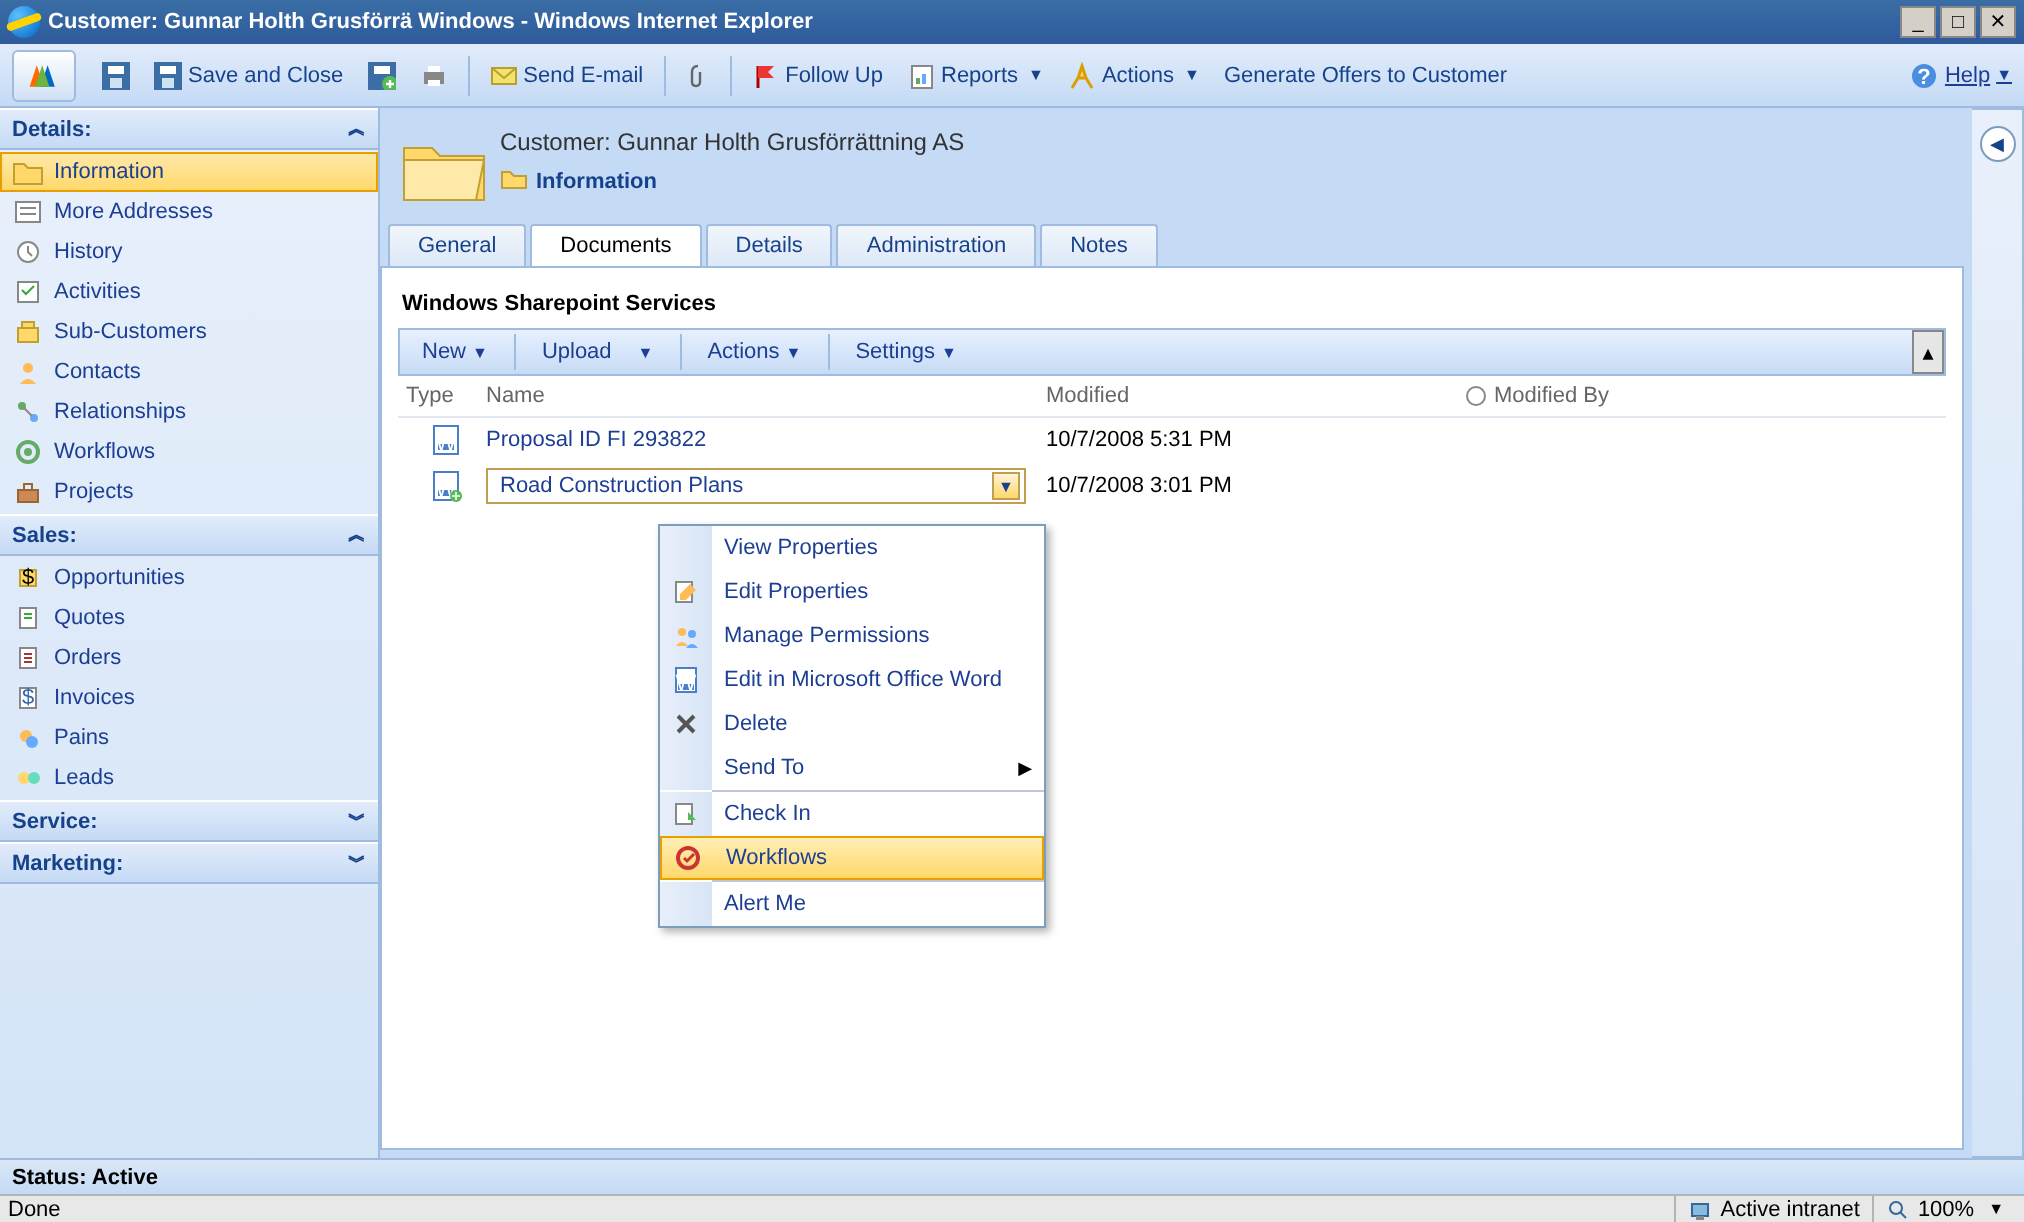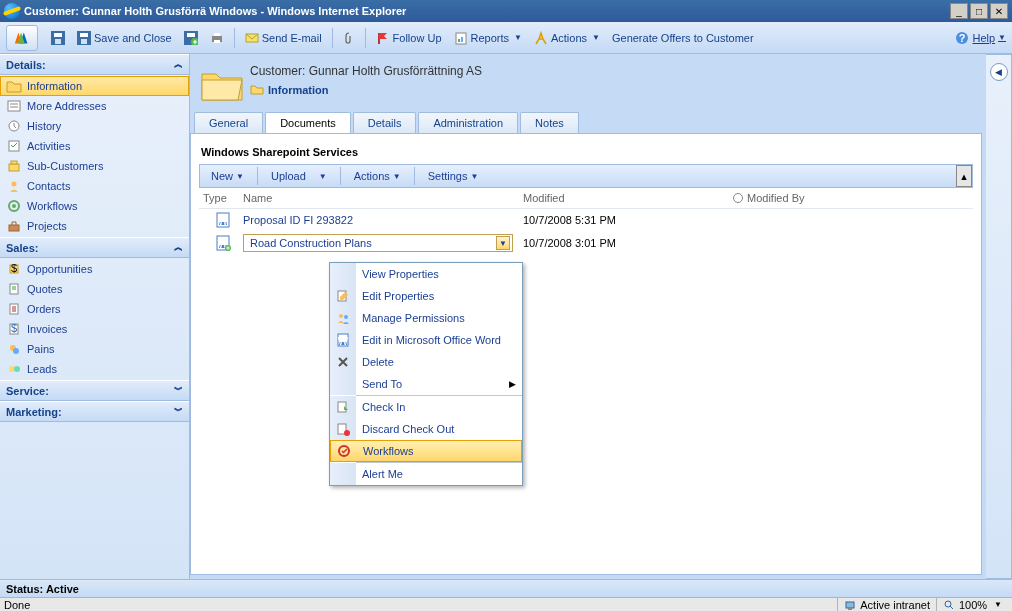--- a/index.html
+++ b/index.html
@@ -247,20 +247,30 @@
             <svg width="14" height="14">
               <circle cx="7" cy="5" r="2.5" fill="#fb5"></circle>
               <path d="M3 13 Q7 8 11 13" fill="#fb5"></path>
             </svg>
           </span>
           <span>Contacts</span>
         </div>
       <div class="nav-item">
           <span class="nav-icon">
             <svg width="14" height="14">
+              <circle cx="4" cy="4" r="2" fill="#6a6"></circle>
+              <circle cx="10" cy="10" r="2" fill="#6af"></circle>
+              <path d="M5 5 L9 9" stroke="#888"></path>
+            </svg>
+          </span>
+          <span>Relationships</span>
+        </div>
+      <div class="nav-item">
+          <span class="nav-icon">
+            <svg width="14" height="14">
               <circle cx="7" cy="7" r="5" fill="none" stroke="#6a6" stroke-width="2"></circle>
               <circle cx="7" cy="7" r="2" fill="#6a6"></circle>
             </svg>
           </span>
           <span>Workflows</span>
         </div>
       <div class="nav-item">
           <span class="nav-icon">
             <svg width="14" height="14">
               <rect x="2" y="6" width="10" height="6" fill="#c85" stroke="#963"></rect>
@@ -481,29 +491,20 @@
   <div class="ctx-sep"></div>
   <div class="ctx-item">
       <span class="ico-col">
         <svg width="14" height="14">
           <rect x="2" y="2" width="8" height="10" fill="#fff" stroke="#888"></rect>
           <path d="M8 6 L12 10 L8 10" fill="#5b5"></path>
         </svg>
       </span>
       <span>Check In</span>
     </div>
-  <div class="ctx-item">
-      <span class="ico-col">
-        <svg width="14" height="14">
-          <rect x="2" y="2" width="8" height="10" fill="#fff" stroke="#888"></rect>
-          <circle cx="11" cy="11" r="3" fill="#e33"></circle>
-        </svg>
-      </span>
-      <span>Discard Check Out</span>
-    </div>
   <div class="ctx-item hover">
       <span class="ico-col">
         <svg width="14" height="14">
           <circle cx="7" cy="7" r="5" fill="none" stroke="#c33" stroke-width="2"></circle>
           <path d="M5 7 l1.5 1.5 L10 5" stroke="#c33" fill="none" stroke-width="1.5"></path>
         </svg>
       </span>
       <span>Workflows</span>
     </div>
   <div class="ctx-sep"></div>

